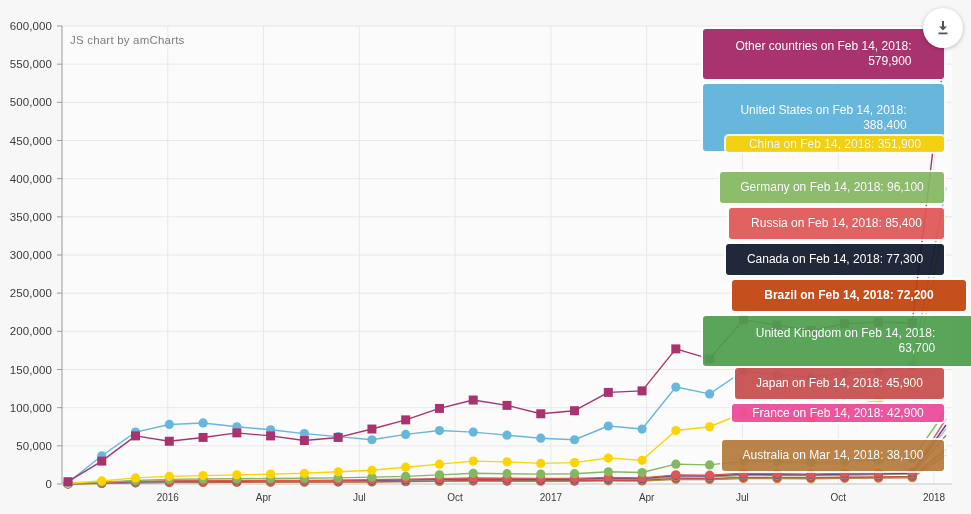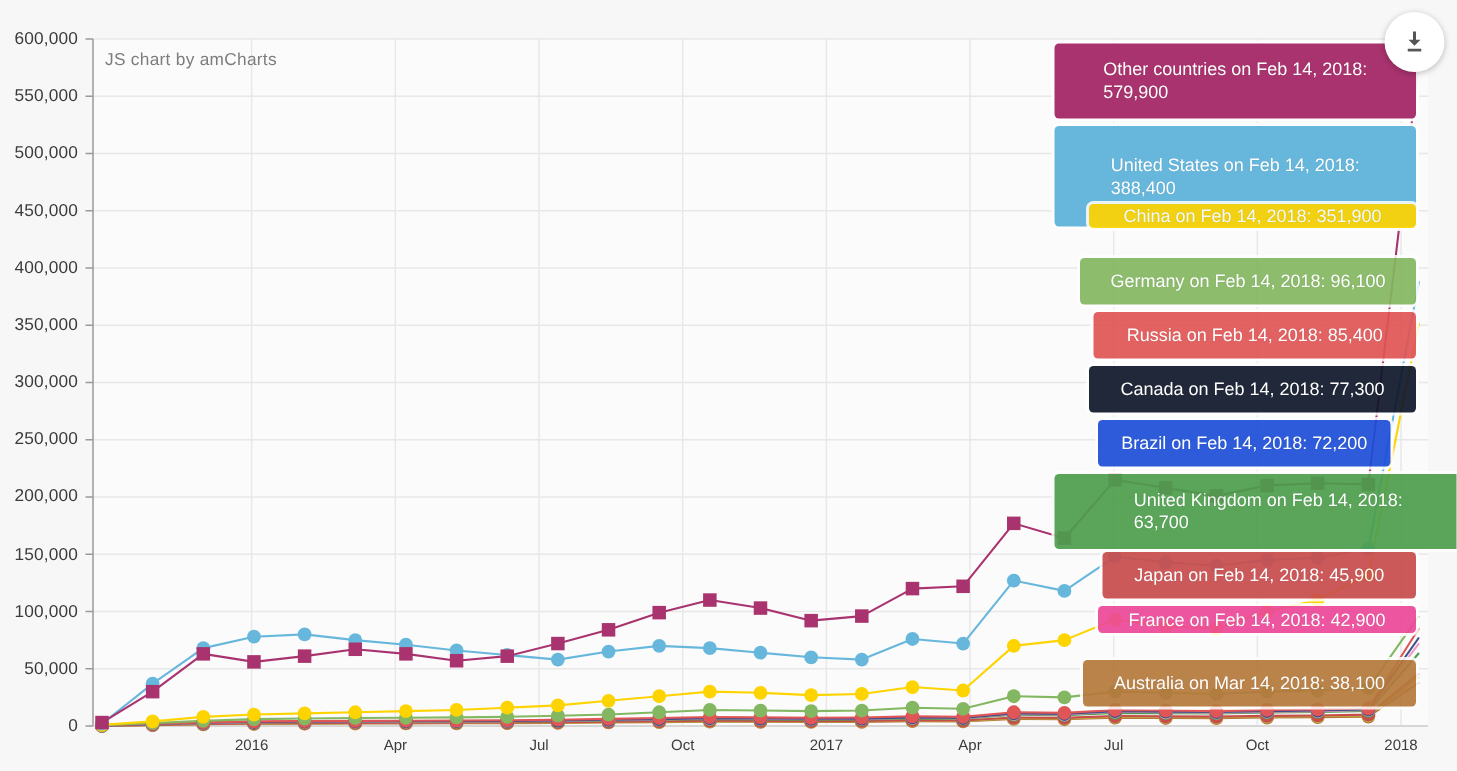--- a/index.html
+++ b/index.html
@@ -67,21 +67,21 @@
     letter-spacing: .2px;
     white-space: nowrap;
   }
   
   .tooltip {
     position: absolute;
     border-radius: 3px;
     color: #ffffff;
     font-size: 12px;
     line-height: 15px;
-    text-align: left;
+    text-align: right;
     display: flex;
     align-items: center;
     justify-content: center;
     padding: 3px 8px;
     box-shadow: 0 0 0 2px rgba(255,255,255,.92);
     white-space: pre-line;
     text-shadow: 0 0 1px rgba(0,0,0,.12);
   }
   .tooltip.semi { opacity: .92; }
   
@@ -475,21 +475,21 @@
 
   <div id="tooltip-layer">
       <div class="tooltip" style="left: 703px; top: 29px; width: 241px; height: 50px; background: rgb(169, 51, 110);">Other countries on Feb 14, 2018:
 579,900</div>
       <div class="tooltip" style="left: 703px; top: 84px; width: 241px; height: 67px; background: rgb(103, 183, 220);">United States on Feb 14, 2018:
 388,400</div>
       <div class="tooltip semi" style="left: 726px; top: 136px; width: 218px; height: 16px; background: rgb(253, 212, 0);">China on Feb 14, 2018: 351,900</div>
       <div class="tooltip semi" style="left: 720px; top: 172px; width: 224px; height: 31px; background: rgb(132, 183, 97);">Germany on Feb 14, 2018: 96,100</div>
       <div class="tooltip semi" style="left: 729px; top: 208px; width: 215px; height: 31px; background: rgb(224, 85, 85);">Russia on Feb 14, 2018: 85,400</div>
       <div class="tooltip semi" style="left: 726px; top: 244px; width: 218px; height: 31px; background: #0f172a;">Canada on Feb 14, 2018: 77,300</div>
-      <div class="tooltip semi" style="left: 732px; top: 280px; width: 195px; height: 31px; background: #1d4ed8;">Brazil on Feb 14, 2018: 72,200</div>
+      <div class="tooltip semi" style="left: 732px; top: 280px; width: 234px; height: 31px; background: #c2410c; font-weight: bold;">Brazil on Feb 14, 2018: 72,200</div>
       <div class="tooltip semi" style="left: 703px; top: 316px; width: 285px; height: 50px; background: rgb(77, 158, 77);">United Kingdom on Feb 14, 2018:
 63,700</div>
       <div class="tooltip semi" style="left: 735px; top: 368px; width: 209px; height: 31px; background: rgb(201, 76, 76);">Japan on Feb 14, 2018: 45,900</div>
       <div class="tooltip semi" style="left: 732px; top: 404px; width: 212px; height: 18px; background: #ec4899;">France on Feb 14, 2018: 42,900</div>
       <div class="tooltip semi" style="left: 722px; top: 440px; width: 222px; height: 31px; background: rgb(181, 121, 60);">Australia on Mar 14, 2018: 38,100</div>
     </div>
 
   <div id="export-button">
     <svg width="18" height="18" viewBox="0 0 18 18">
       <path d="M9 2 L9 10" stroke="#555" stroke-width="2" fill="none"></path>

